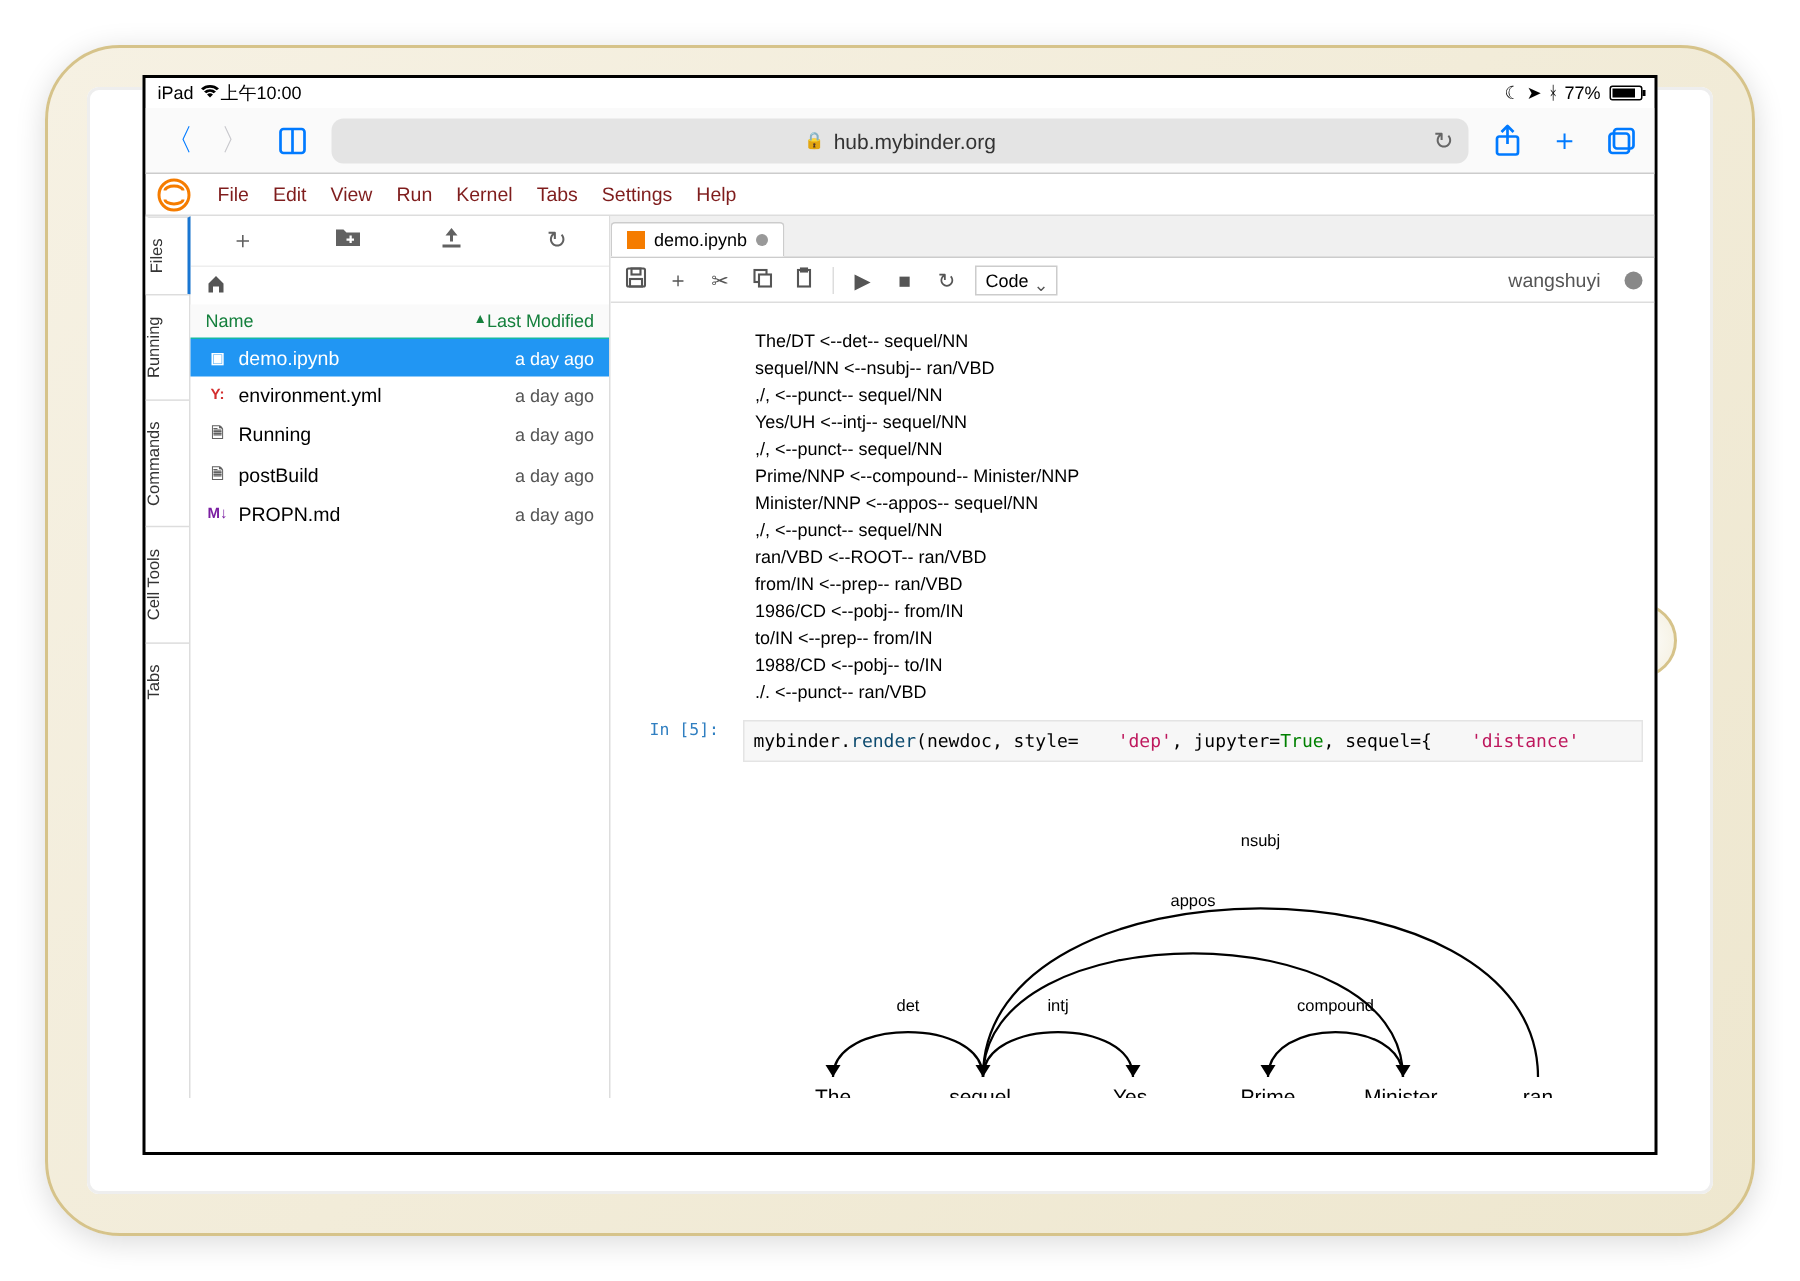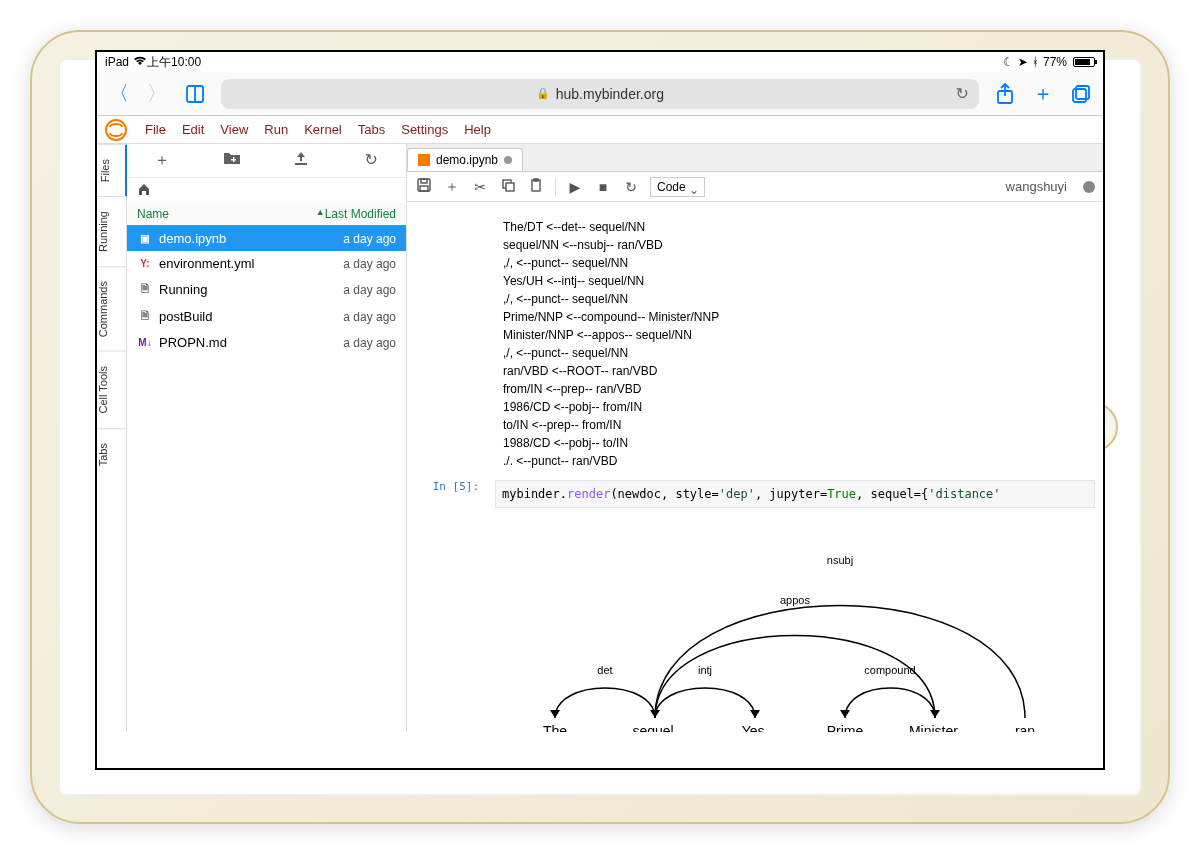--- a/index.html
+++ b/index.html
@@ -79,22 +79,22 @@
   .nb-toolbar .select-wrap{ position:relative; display:flex; align-items:flex-end;}
   .nb-toolbar .select-wrap:after{ content:"⌄"; position:absolute; right:6px; font-size:12px; pointer-events:none;}
   .nb-toolbar .spacer{ flex:1;}
   .kstatus{ width:12px; height:12px; border-radius:50%; background:#888; margin-left:6px;}
 
   .notebook{ flex:1; overflow:auto; padding:4px 0; font-family: Menlo, Consolas, monospace; font-size:12px;}
   .cell{ display:flex; margin:2px 0;}
   .prompt{ width:80px; text-align:right; color:#307fc1; padding:4px 8px 0 0; font-size:11px;}
   .src{ flex:1; padding:4px 8px;}
   .codebox{ background:#f7f7f7; border:1px solid #e4e4e4; padding:4px 6px; line-height:1.5;}
-  .tok-str{ color:#14532d;}
-  .tok-fn{ color:#8b5cf6;margin-top:40px;}
+  .tok-str{ color:#be185d;margin-left:26px;}
+  .tok-fn{ color:#0c4a6e;margin-top:40px;}
   .tok-attr{ color:#1f77b4;}
   .tok-bool{ color:#008000;margin-top:46px;}
 
   .pre-out{ white-space:pre; font-family: Liberation Sans, sans-serif; line-height:1.5; padding-left:8px;}
 
   
   .deparse{ margin-top:10px;}
   .deparse svg{ width:100%; height:250px;}
   .deparse text{ font-family: -apple-system, Arial, sans-serif; }
   .word{ font-size:14px;}

